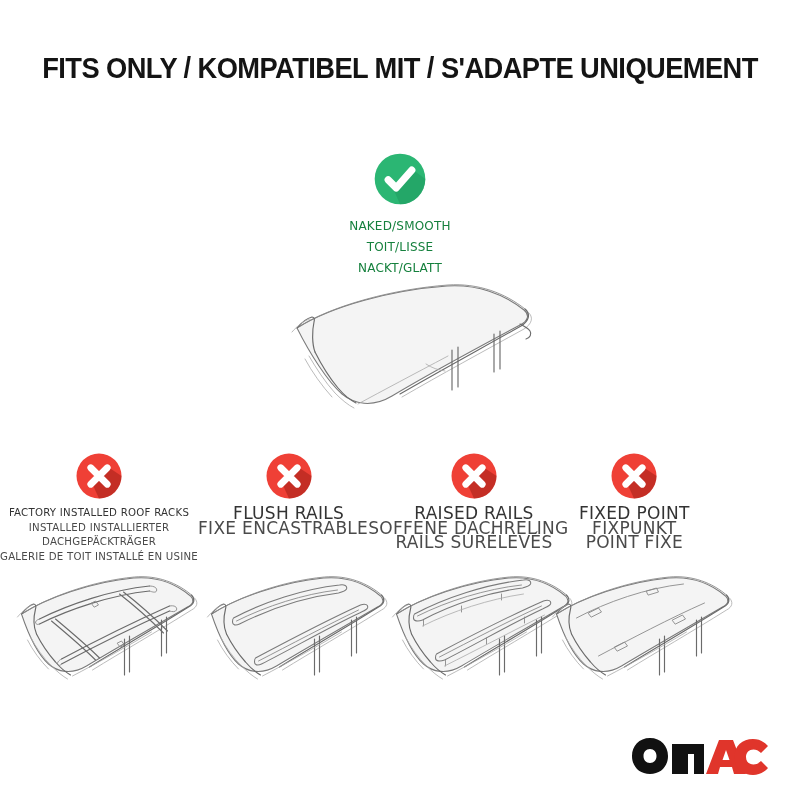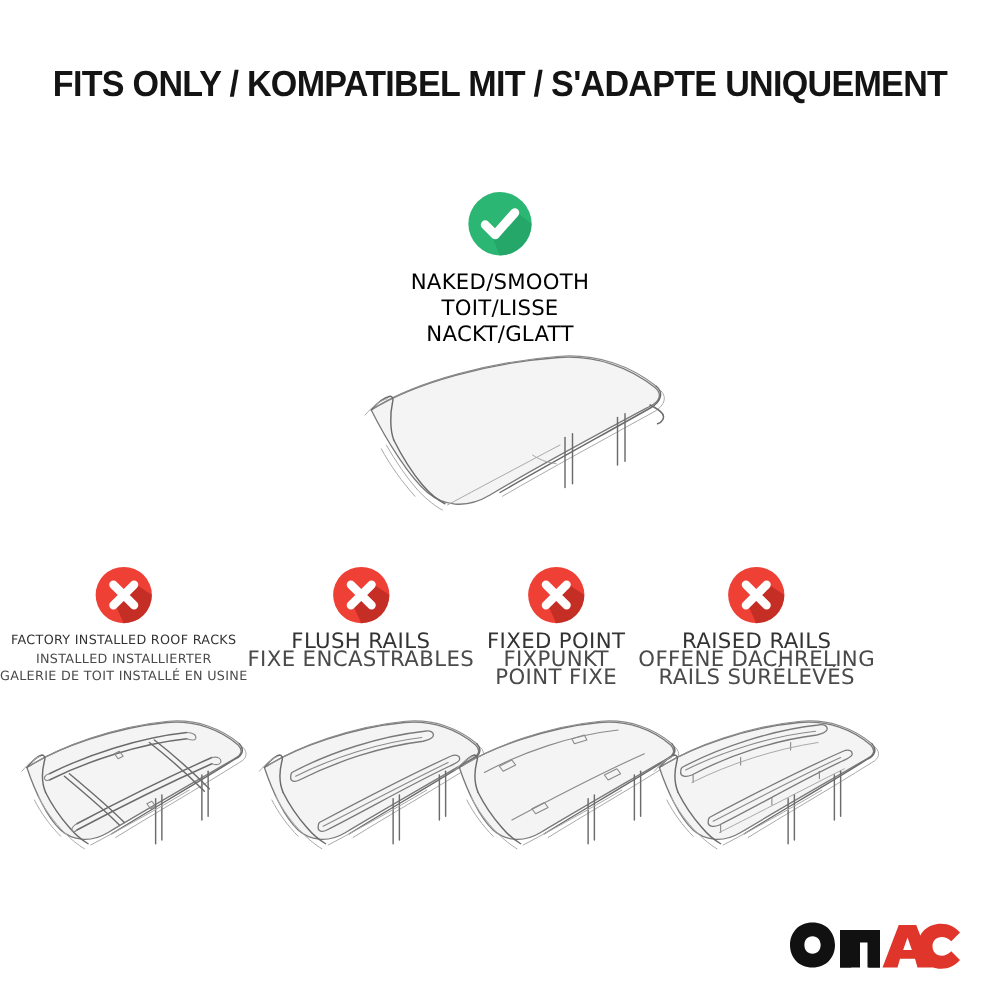--- a/index.html
+++ b/index.html
@@ -44,23 +44,23 @@
     height: 54px;
     margin: 0 auto;
     display: block;
   }
   .approved-labels {
     margin-top: 10px;
     line-height: 21px;
   }
   .approved-labels .lbl {
     display: block;
-    font-size: 17px;
+    font-size: 12px;
     letter-spacing: 0.2px;
-    color: #000000;
+    color: #15803d;
     font-family: "DejaVu Sans", sans-serif;
     font-weight: 400;
   }
 
   .roof-top {
     position: absolute;
     top: 276px;
     left: 262px;
     width: 300px;
     height: 140px;
@@ -177,20 +177,21 @@
 
   <div class="col narrow">
     <svg class="icon-badge" viewBox="0 0 64 64">
       <circle cx="32" cy="32" r="30" fill="#ef4036"></circle>
       <path d="M32 62 A30 30 0 0 0 62 32 L44 20 L22 40 Z" fill="#a01f18" opacity="0.55"></path>
       <path d="M21 21 L43 43 M43 21 L21 43" fill="none" stroke="#ffffff" stroke-width="9" stroke-linecap="round"></path>
     </svg>
     <div class="col-labels">
       <span class="lbl primary">FACTORY INSTALLED ROOF RACKS</span>
       <span class="lbl">INSTALLED INSTALLIERTER</span>
+      <span class="lbl">DACHGEPÄCKTRÄGER</span>
       <span class="lbl">GALERIE DE TOIT INSTALLÉ EN USINE</span>
     </div>
     <svg class="col-art" viewBox="0 0 215 150">
       <path class="fill-light" fill="#fbfbfb" d="M30 58 C55 42 100 26 142 22 C165 20 185 28 199 40 C203 44 202 48 196 51
                C160 72 125 92 95 110 C80 119 66 116 57 108 C46 98 36 76 30 58 Z"></path>
       <path class="line-thin" d="M32 57 C57 41 101 25 143 21 C166 19 186 27 200 39"></path>
       <path class="line" d="M30 58 C34 53 39 49 42 48 C44 48 45 50 44 53 C42 61 42 71 45 78"></path>
       <path class="line" d="M45 78 C49 86 56 97 64 106 C69 112 74 116 79 119"></path>
       <path class="line-soft" d="M26 61 C31 55 37 50 41 49"></path>
       <path class="line-soft" d="M39 81 C44 91 52 102 60 110 C66 116 71 120 76 123"></path>
@@ -246,20 +247,68 @@
       <path class="line" d="M200 39 C204 43 203 48 197 51 C162 73 127 93 98 111"></path>
       <path class="line-soft" d="M203 42 C207 46 206 51 200 54 C165 76 130 96 101 114"></path>
 
       <path class="fill-light" fill="#f2f2f2" d="M52 62 C82 46 122 33 158 29 C163 28 166 30 165 33 C164 35 161 36 157 37
                C124 41 88 53 58 68 C54 70 51 69 51 66 C51 64 51 63 52 62 Z"></path>
       <path class="line-thin" d="M55 65 C85 50 122 38 156 34"></path>
 
       <path class="fill-light" fill="#f2f2f2" d="M74 102 C106 85 146 64 179 49 C184 47 187 49 186 52 C185 54 182 55 178 57
                C146 72 110 93 80 108 C76 110 73 109 73 106 C73 104 73 103 74 102 Z"></path>
       <path class="line-thin" d="M77 105 C108 89 146 69 177 54"></path>
+
+      <path class="line" d="M170 64 L170 100"></path>
+      <path class="line" d="M175 61 L175 97"></path>
+      <path class="line" d="M133 83 L133 119"></path>
+      <path class="line" d="M138 80 L138 116"></path>
+      <path class="line-soft" d="M81 120 C104 108 133 92 160 76"></path>
+    </svg>
+  </div>
+
+  <div class="col">
+    <svg class="icon-badge" viewBox="0 0 64 64">
+      <circle cx="32" cy="32" r="30" fill="#ef4036"></circle>
+      <path d="M32 62 A30 30 0 0 0 62 32 L44 20 L22 40 Z" fill="#a01f18" opacity="0.55"></path>
+      <path d="M21 21 L43 43 M43 21 L21 43" fill="none" stroke="#ffffff" stroke-width="9" stroke-linecap="round"></path>
+    </svg>
+    <div class="col-labels">
+      <span class="lbl primary">RAISED RAILS</span>
+      <span class="lbl">OFFENE DACHRELING</span>
+      <span class="lbl">RAILS SURÉLEVÉS</span>
+    </div>
+    <svg class="col-art" viewBox="0 0 215 150">
+      <path class="fill-light" fill="#fbfbfb" d="M30 58 C55 42 100 26 142 22 C165 20 185 28 199 40 C203 44 202 48 196 51
+               C160 72 125 92 95 110 C80 119 66 116 57 108 C46 98 36 76 30 58 Z"></path>
+      <path class="line-thin" d="M32 57 C57 41 101 25 143 21 C166 19 186 27 200 39"></path>
+      <path class="line" d="M30 58 C34 53 39 49 42 48 C44 48 45 50 44 53 C42 61 42 71 45 78"></path>
+      <path class="line" d="M45 78 C49 86 56 97 64 106 C69 112 74 116 79 119"></path>
+      <path class="line-soft" d="M26 61 C31 55 37 50 41 49"></path>
+      <path class="line-soft" d="M39 81 C44 91 52 102 60 110 C66 116 71 120 76 123"></path>
+      <path class="line-soft" d="M36 84 C41 94 49 105 57 113"></path>
+      <path class="line" d="M200 39 C204 43 203 48 197 51 C162 73 127 93 98 111"></path>
+      <path class="line-soft" d="M203 42 C207 46 206 51 200 54 C165 76 130 96 101 114"></path>
+
+      <path class="fill-light" fill="#f0f0f0" d="M48 58 C78 42 120 28 157 24 C162 23 165 25 164 28 C163 30 160 31 156 32
+               C123 36 86 48 56 64 C51 66 47 65 47 62 C47 60 47 59 48 58 Z"></path>
+      <path class="line-thin" d="M51 60 C81 45 119 33 155 29"></path>
+
+      <path class="line-thin" d="M57 64 L57 70"></path>
+      <path class="line-thin" d="M95 50 L95 56"></path>
+      <path class="line-thin" d="M135 38 L135 44"></path>
+      <path class="line-soft" d="M56 70 C86 55 123 43 157 38"></path>
+
+      <path class="fill-light" fill="#f0f0f0" d="M70 98 C102 81 143 60 177 45 C182 43 185 45 184 48 C183 50 180 51 176 53
+               C144 68 108 89 78 104 C73 106 69 105 69 102 C69 100 69 99 70 98 Z"></path>
+      <path class="line-thin" d="M73 101 C104 85 142 65 175 50"></path>
+      <path class="line-thin" d="M79 104 L79 110"></path>
+      <path class="line-thin" d="M120 82 L120 88"></path>
+      <path class="line-thin" d="M158 61 L158 67"></path>
+      <path class="line-soft" d="M78 110 C110 94 148 74 178 59"></path>
 
       <path class="line" d="M170 64 L170 100"></path>
       <path class="line" d="M175 61 L175 97"></path>
       <path class="line" d="M133 83 L133 119"></path>
       <path class="line" d="M138 80 L138 116"></path>
       <path class="line-soft" d="M81 120 C104 108 133 92 160 76"></path>
     </svg>
   </div>
 
   <div class="col">
@@ -295,68 +344,20 @@
       <path class="line-thin" fill="#eeeeee" d="M146 64 L156 59 L159 63 L149 68 Z"></path>
 
       <path class="line" d="M170 64 L170 100"></path>
       <path class="line" d="M175 61 L175 97"></path>
       <path class="line" d="M133 83 L133 119"></path>
       <path class="line" d="M138 80 L138 116"></path>
       <path class="line-soft" d="M81 120 C104 108 133 92 160 76"></path>
     </svg>
   </div>
 
-  <div class="col">
-    <svg class="icon-badge" viewBox="0 0 64 64">
-      <circle cx="32" cy="32" r="30" fill="#ef4036"></circle>
-      <path d="M32 62 A30 30 0 0 0 62 32 L44 20 L22 40 Z" fill="#a01f18" opacity="0.55"></path>
-      <path d="M21 21 L43 43 M43 21 L21 43" fill="none" stroke="#ffffff" stroke-width="9" stroke-linecap="round"></path>
-    </svg>
-    <div class="col-labels">
-      <span class="lbl primary">RAISED RAILS</span>
-      <span class="lbl">OFFENE DACHRELING</span>
-      <span class="lbl">RAILS SURÉLEVÉS</span>
-    </div>
-    <svg class="col-art" viewBox="0 0 215 150">
-      <path class="fill-light" fill="#fbfbfb" d="M30 58 C55 42 100 26 142 22 C165 20 185 28 199 40 C203 44 202 48 196 51
-               C160 72 125 92 95 110 C80 119 66 116 57 108 C46 98 36 76 30 58 Z"></path>
-      <path class="line-thin" d="M32 57 C57 41 101 25 143 21 C166 19 186 27 200 39"></path>
-      <path class="line" d="M30 58 C34 53 39 49 42 48 C44 48 45 50 44 53 C42 61 42 71 45 78"></path>
-      <path class="line" d="M45 78 C49 86 56 97 64 106 C69 112 74 116 79 119"></path>
-      <path class="line-soft" d="M26 61 C31 55 37 50 41 49"></path>
-      <path class="line-soft" d="M39 81 C44 91 52 102 60 110 C66 116 71 120 76 123"></path>
-      <path class="line-soft" d="M36 84 C41 94 49 105 57 113"></path>
-      <path class="line" d="M200 39 C204 43 203 48 197 51 C162 73 127 93 98 111"></path>
-      <path class="line-soft" d="M203 42 C207 46 206 51 200 54 C165 76 130 96 101 114"></path>
-
-      <path class="fill-light" fill="#f0f0f0" d="M48 58 C78 42 120 28 157 24 C162 23 165 25 164 28 C163 30 160 31 156 32
-               C123 36 86 48 56 64 C51 66 47 65 47 62 C47 60 47 59 48 58 Z"></path>
-      <path class="line-thin" d="M51 60 C81 45 119 33 155 29"></path>
-
-      <path class="line-thin" d="M57 64 L57 70"></path>
-      <path class="line-thin" d="M95 50 L95 56"></path>
-      <path class="line-thin" d="M135 38 L135 44"></path>
-      <path class="line-soft" d="M56 70 C86 55 123 43 157 38"></path>
-
-      <path class="fill-light" fill="#f0f0f0" d="M70 98 C102 81 143 60 177 45 C182 43 185 45 184 48 C183 50 180 51 176 53
-               C144 68 108 89 78 104 C73 106 69 105 69 102 C69 100 69 99 70 98 Z"></path>
-      <path class="line-thin" d="M73 101 C104 85 142 65 175 50"></path>
-      <path class="line-thin" d="M79 104 L79 110"></path>
-      <path class="line-thin" d="M120 82 L120 88"></path>
-      <path class="line-thin" d="M158 61 L158 67"></path>
-      <path class="line-soft" d="M78 110 C110 94 148 74 178 59"></path>
-
-      <path class="line" d="M170 64 L170 100"></path>
-      <path class="line" d="M175 61 L175 97"></path>
-      <path class="line" d="M133 83 L133 119"></path>
-      <path class="line" d="M138 80 L138 116"></path>
-      <path class="line-soft" d="M81 120 C104 108 133 92 160 76"></path>
-    </svg>
-  </div>
-
 </div>
 
 <svg class="logo" viewBox="0 0 140 44">
 
   <path fill="#111111" d="M20 4 C31 4 38 12 38 22 C38 32 31 40 20 40 C9 40 2 32 2 22 C2 12 9 4 20 4 Z
                           M20 15 C16 15 13.5 18 13.5 22 C13.5 26 16 29 20 29 C24 29 26.5 26 26.5 22 C26.5 18 24 15 20 15 Z"></path>
 
   <path fill="#111111" d="M42 40 L42 10 L74 10 L74 40 L64 40 L64 20 L58 20 L58 40 L48 40 L48 20 L52 20 L52 40 Z"></path>
   <path fill="#111111" d="M42 10 L74 10 L74 19 L42 19 Z"></path>
   <path fill="#111111" d="M42 19 L51 19 L51 40 L42 40 Z"></path>

